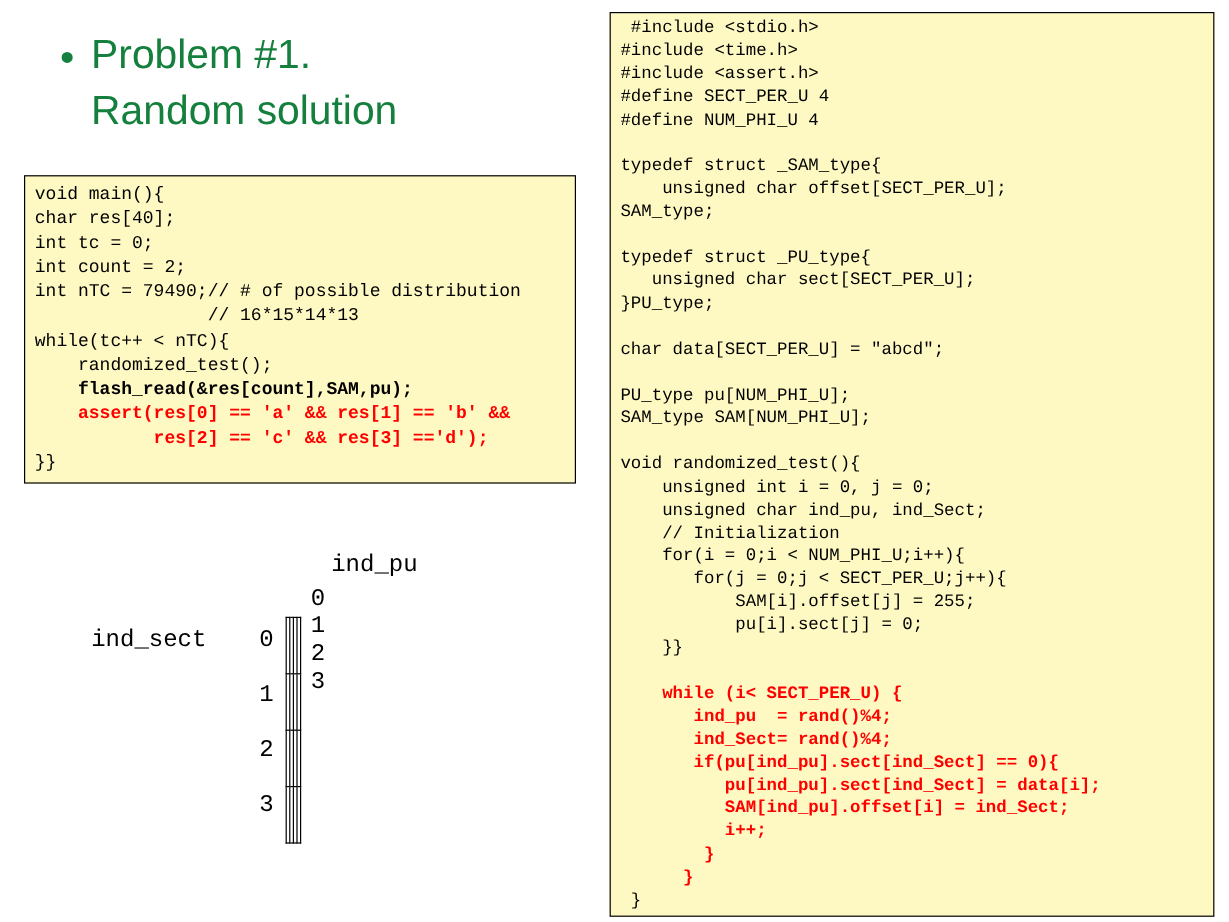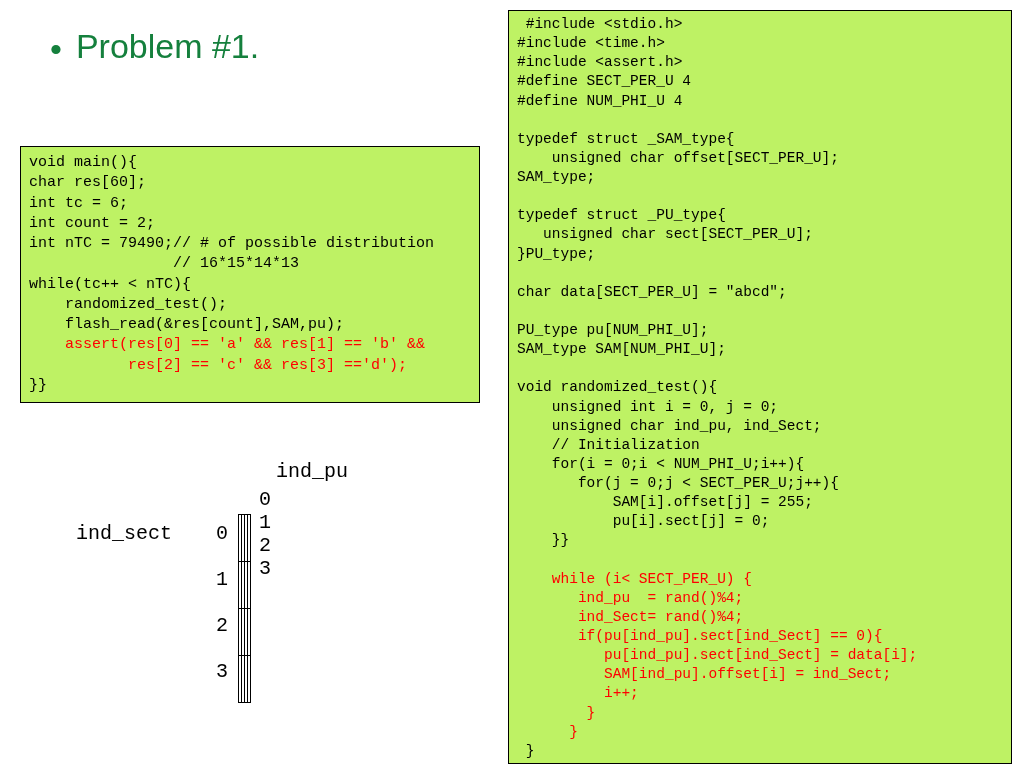--- a/index.html
+++ b/index.html
@@ -24,41 +24,41 @@
     display: inline-block;
     vertical-align: middle;
     margin-right: 14px;
     font-size: 34px;
   }
   .code-box {
     position: absolute;
     border: 1px solid #000;
     font-family: "Courier New", monospace;
     white-space: pre;
-    background: #bef264;
+    background: #fef9c3;
   }
   .code-left {
     top: 146px;
     left: 20px;
     width: 442px;
     padding: 6px 8px;
     font-size: 15px;
     line-height: 1.35;
   }
   .code-right {
     top: 10px;
     left: 508px;
     width: 486px;
     padding: 4px 8px;
     font-size: 14.5px;
     line-height: 1.32;
     height: 744px;
   }
-  .cb { font-weight: normal; color: #000; }
-  .cr { font-weight: normal; color: #ff0000; }
+  .cb { font-weight: bold; color: #000; }
+  .cr { font-weight: bold; color: #ff0000; }
   .grid-area {
     position: absolute;
     top: 460px;
     left: 60px;
     font-family: "Courier New", monospace;
     font-size: 20px;
   }
   .ind-pu-label {
     position: absolute;
     top: 0;
@@ -93,26 +93,26 @@
     border: 1px solid #000;
     width: 50px;
     height: 44px;
   }
 </style>
 </head>
 <body>
 
 <div class="slide-title">
   <span class="bullet">•</span><span>Problem #1.</span><br>
-  <span style="visibility:hidden" class="bullet">•</span>
+  <span style="visibility:hidden" class="bullet">•</span><span>Random solution</span>
 </div>
 
 <div class="code-box code-left"><span>void main(){</span>
-<span>char res[60];</span>
-<span>int tc = 6;</span>
+<span>char res[40];</span>
+<span>int tc = 0;</span>
 <span>int count = 2;</span>
 <span>int nTC = 79490;// # of possible distribution</span>
 <span>                // 16*15*14*13</span>
 <span>while(tc++ &lt; nTC){</span>
 <span>    randomized_test();</span>
 <span class="cb">    flash_read(&amp;res[count],SAM,pu);</span>
 <span class="cr">    assert(res[0] == 'a' &amp;&amp; res[1] == 'b' &amp;&amp;</span>
 <span class="cr">           res[2] == 'c' &amp;&amp; res[3] =='d');</span>
 <span>}}</span></div>
 

